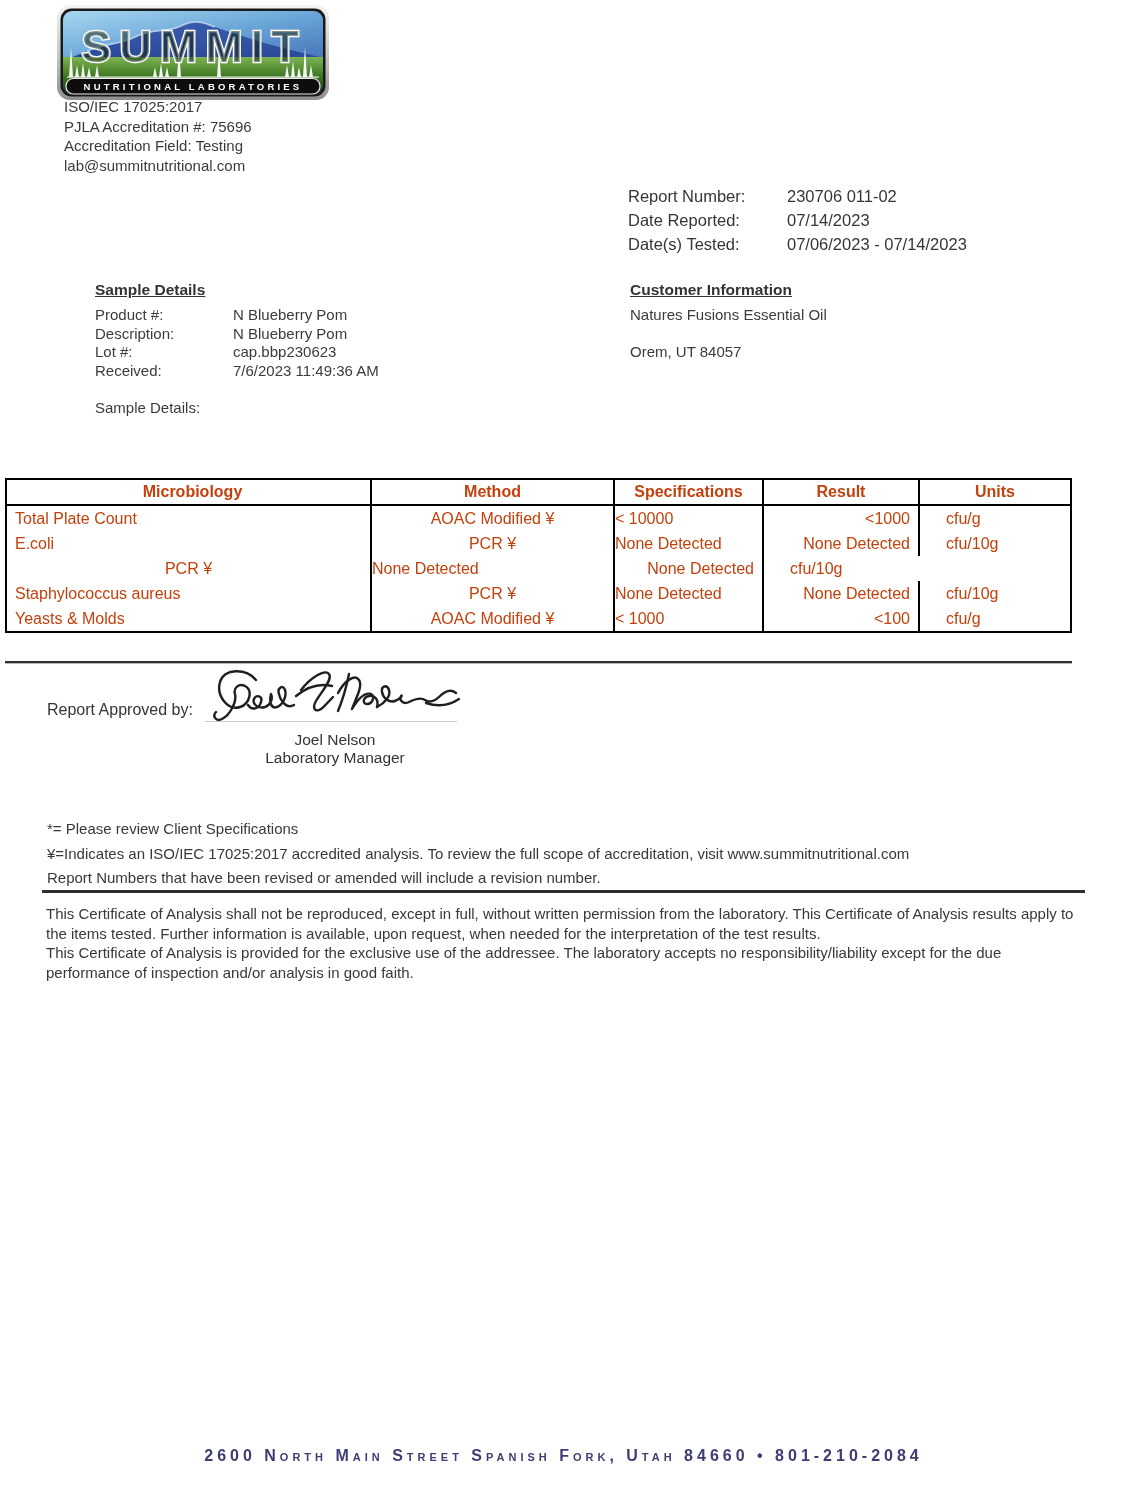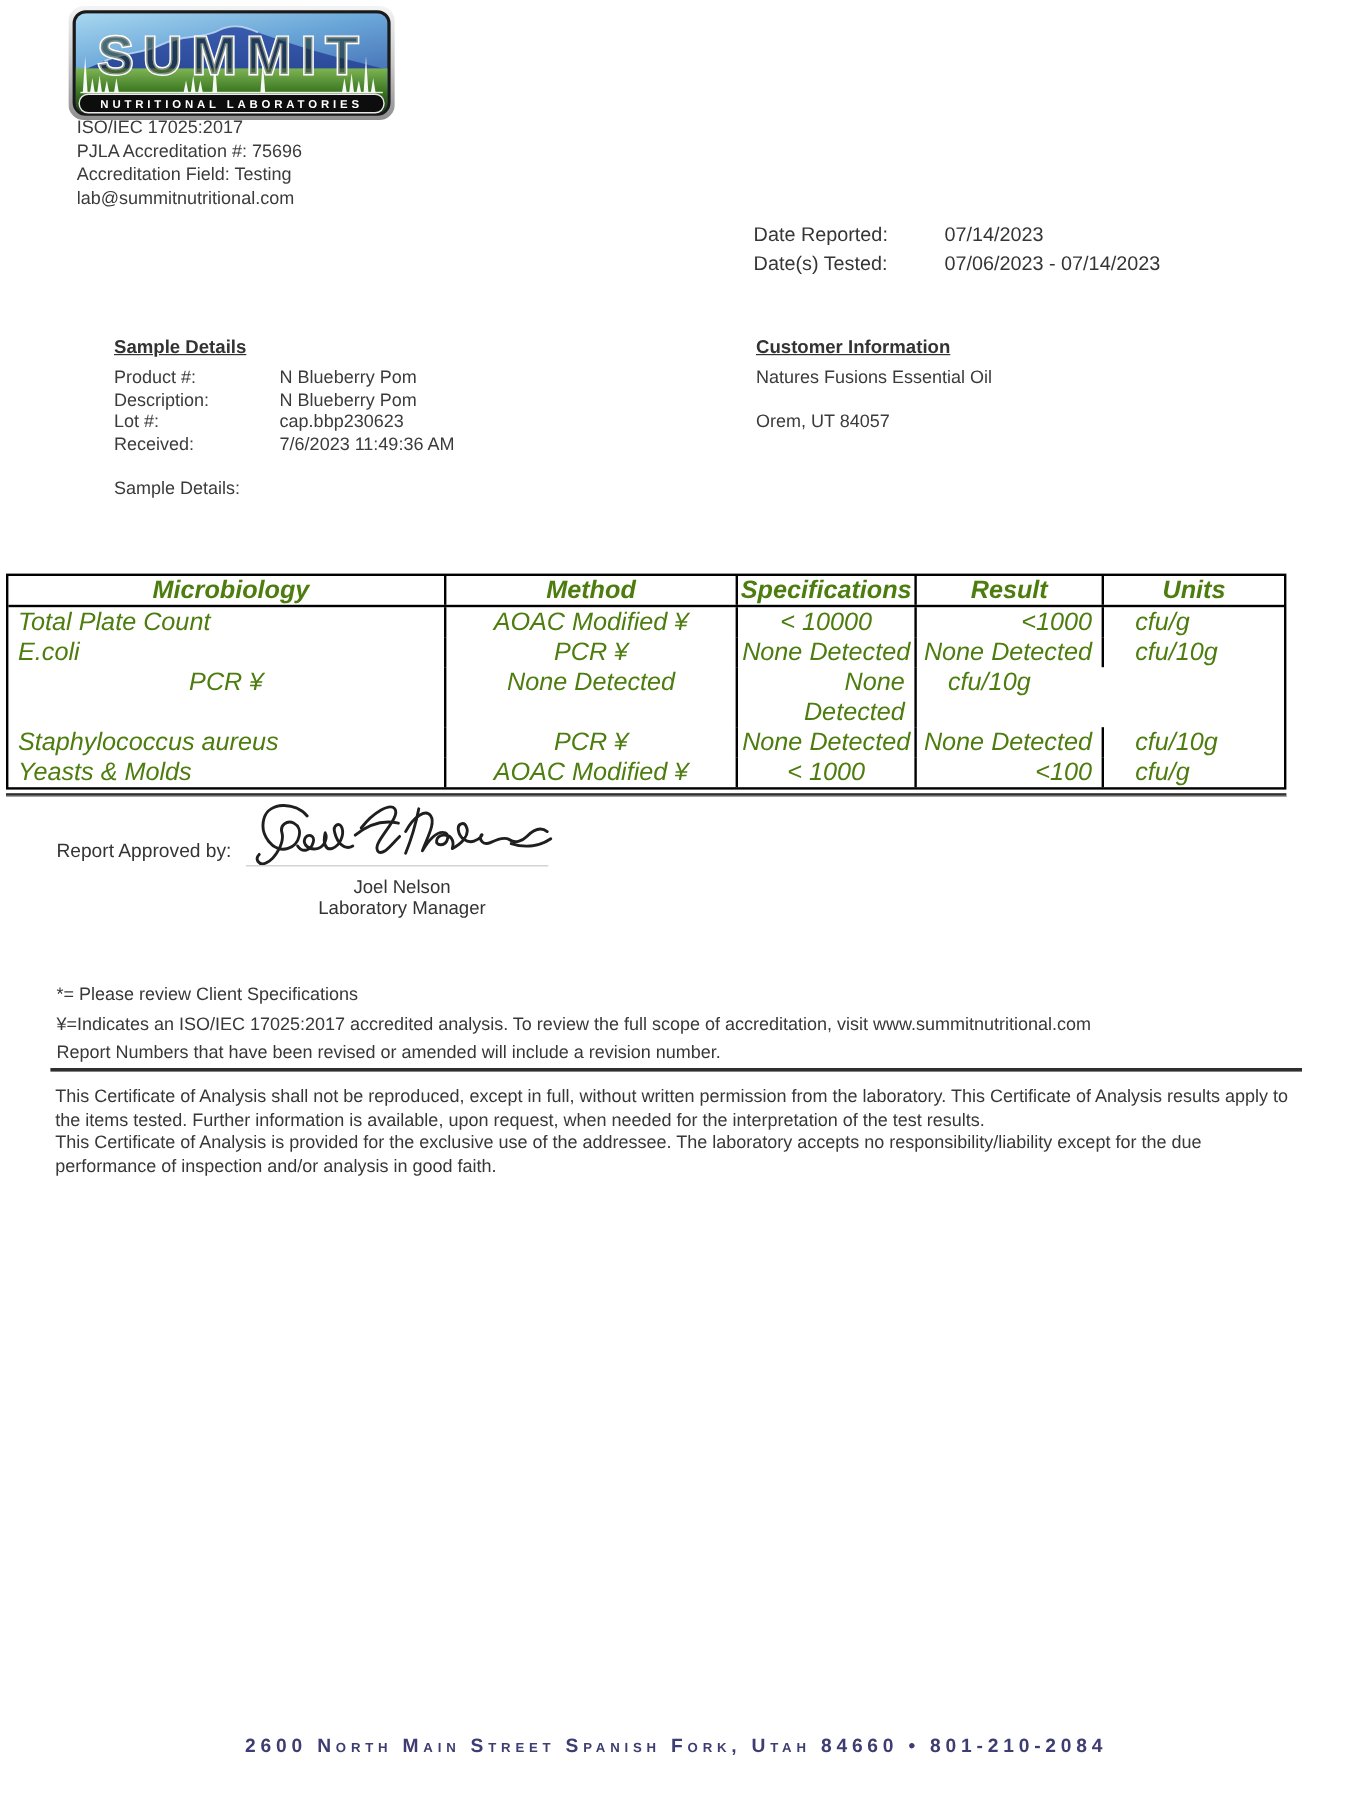--- a/index.html
+++ b/index.html
@@ -33,24 +33,24 @@
   .customer-city { margin-top:18px; }
 
   
   .coa-title { position:absolute; left:0; top:443px; width:1127px; text-align:center; font-size:20.5px; color:#333; }
 
   
   .coa-table { position:absolute; left:5px; top:478px; width:1067px; border:2px solid #000; background:#fff; }
   .coa-row { display:grid; grid-template-columns:365px 243px 149px 156px 1fr; }
   .coa-row.header { border-bottom:2px solid #000; font-weight:bold; font-size:15.5px; color:#1c1c1c; }
   .coa-row.header .cell { line-height:24px; text-align:center; }
-  .coa-row .cell { font-size:21px; line-height:25px; color:#4d7c0f;font-style:italic; }
+  .coa-row .cell { font-size:16px; line-height:25px; color:#c2410c; }
   .coa-row .c1 { padding-left:8px; text-align:left; border-right:2px solid #000; }
   .coa-row .c2 { text-align:center; border-right:2px solid #000; }
-  .coa-row .c3 { text-align:center; border-right:2px solid #000; }
+  .coa-row .c3 { border-right:2px solid #000; }
   .coa-row .c4 { text-align:right; padding-right:8px; border-right:2px solid #000; }
   .coa-row .c5 { text-align:left; padding-left:26px; }
 
   
   .divider1 { position:absolute; left:5px; top:661px; width:1067px; height:3px; background:#2f2f2f; border-bottom:1px solid #b5b5b5; }
   .divider2 { position:absolute; left:42px; top:890px; width:1043px; height:3px; background:#2f2f2f; }
 
   
   .approved-label { position:absolute; left:47px; top:701px; font-size:16px; color:#353535; }
   .signature { position:absolute; left:200px; top:666px; width:262px; height:64px; }
@@ -143,20 +143,24 @@
 
   <div class="accreditation">
     <div>ISO/IEC 17025:2017</div>
     <div>PJLA Accreditation #: 75696</div>
     <div>Accreditation Field: Testing</div>
     <div>lab@summitnutritional.com</div>
   </div>
 
   <div class="report-info">
     <div class="row">
+      <span class="lbl">Report Number:</span>
+      <span class="val">230706 011-02</span>
+    </div>
+    <div class="row">
       <span class="lbl">Date Reported:</span>
       <span class="val">07/14/2023</span>
     </div>
     <div class="row">
       <span class="lbl">Date(s) Tested:</span>
       <span class="val">07/06/2023 - 07/14/2023</span>
     </div>
   </div>
 
   <div class="sample-details">

